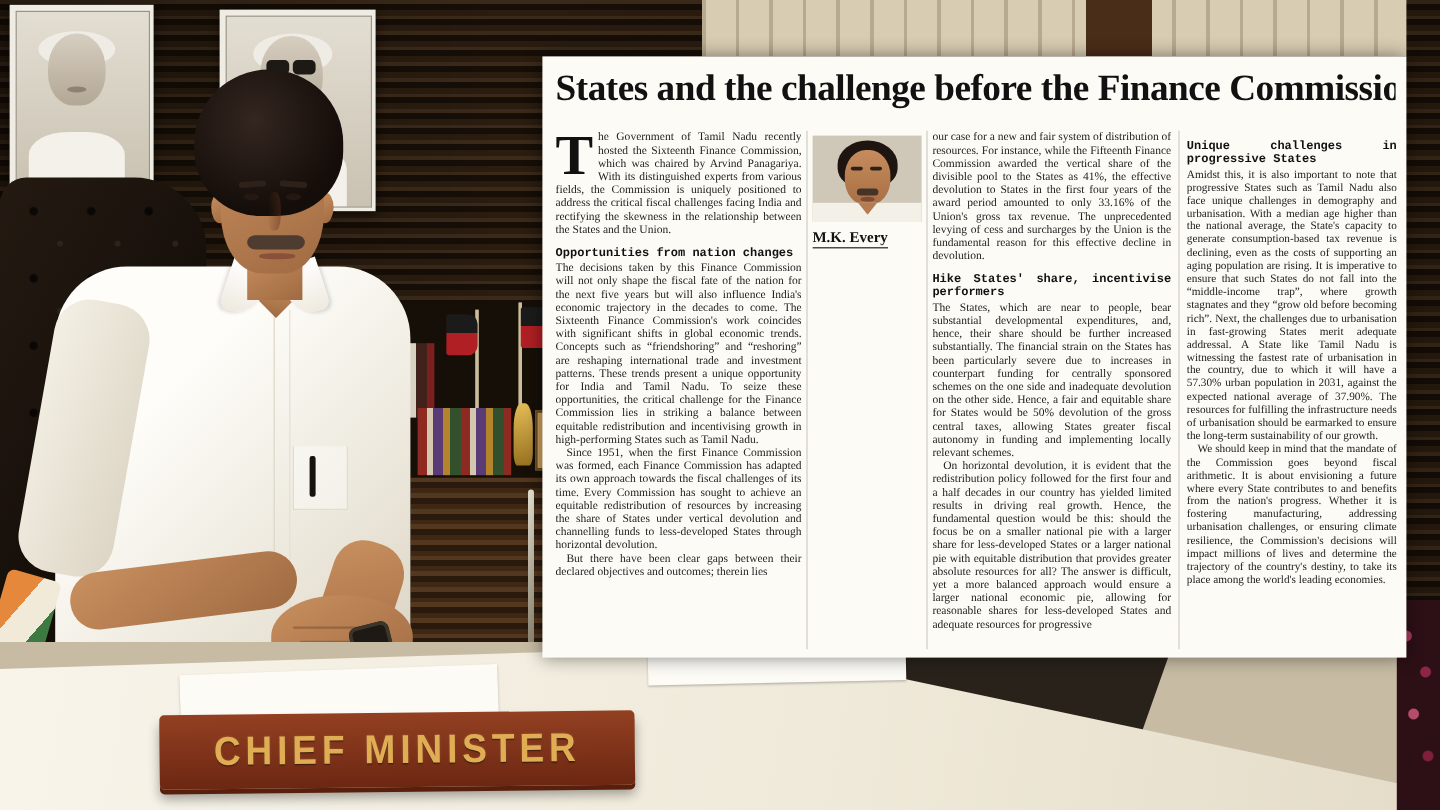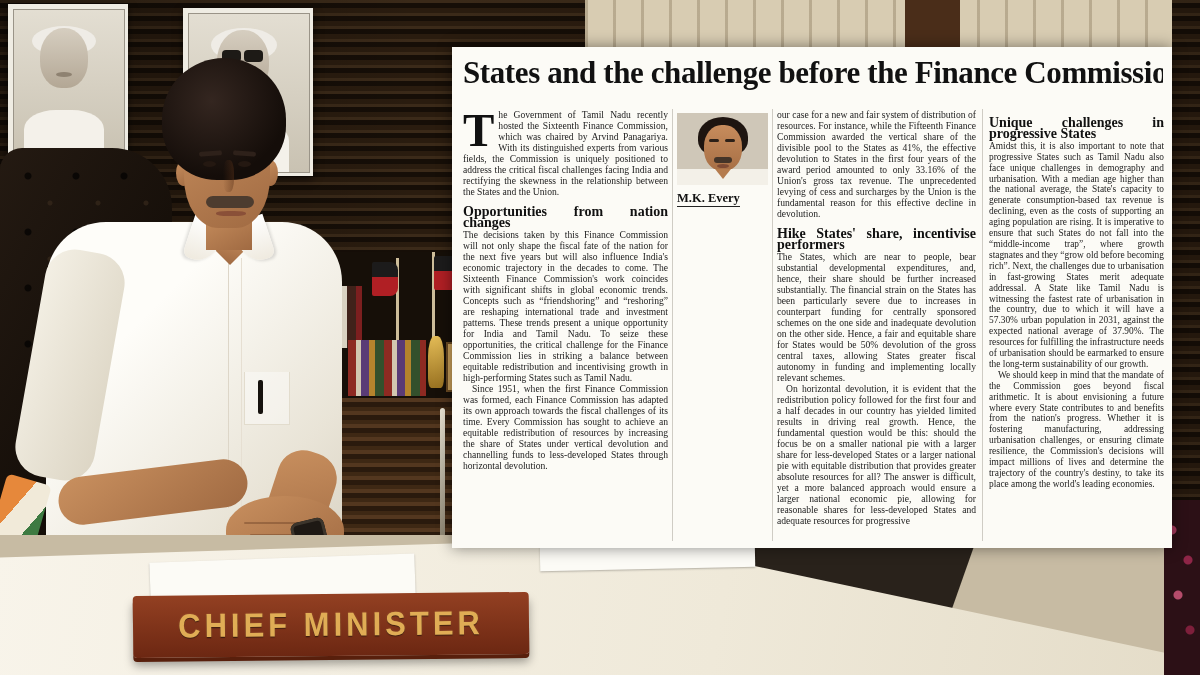--- a/index.html
+++ b/index.html
@@ -118,21 +118,21 @@
   .article{left:452px;top:47px;width:720px;height:501px;background:#fcfbf6;
     box-shadow:0 0 14px rgba(0,0,0,.45);color:#1c1c1c;}
   .headline{position:absolute;left:11px;top:8px;width:700px;height:46px;
     font-family:"Liberation Serif",serif;font-weight:bold;
     font-size:31px;letter-spacing:-.4px;white-space:nowrap;overflow:hidden;color:#111;}
   .col{position:absolute;top:62px;height:432px;overflow:hidden;
     font-family:"Liberation Serif",serif;font-size:9.6px;line-height:11px;
     text-align:justify;color:#222;}
   .col p{margin:0;}
   .col p.indent{text-indent:9px;}
-  .subhead{font-weight:bold;font-size:14px;margin:9px 0 1px;font-family:Liberation Serif, serif;color:#111;}
+  .subhead{font-weight:bold;font-size:10px;margin:9px 0 1px;font-family:Liberation Mono, monospace;color:#111;}
   .vrule{position:absolute;top:62px;height:432px;width:1px;background:#cfccc4;}
   .col1{left:11px;width:205px;}
   .col2{left:225px;width:92px;}
   .col3{left:325px;width:199px;}
   .col4{left:537px;width:175px;font-size:9.4px;line-height:10.9px;}
   .dropcap{float:left;font-family:"Liberation Serif",serif;font-weight:bold;
     font-size:47px;line-height:38px;padding:2px 4px 0 0;color:#111;}
 
   .thumb{position:absolute;left:0;top:4px;width:91px;height:72px;background:#cfc7b8;overflow:hidden;}
   .t-hair{position:absolute;left:21px;top:4px;width:50px;height:40px;border-radius:50% 50% 42% 42%;background:#1e1510;}
@@ -244,20 +244,21 @@
 
     <div class="vrule" style="left:220px;"></div>
     <div class="vrule" style="left:320px;"></div>
     <div class="vrule" style="left:530px;"></div>
 
     <div class="col col1">
       <p><span class="dropcap">T</span><span>he Government of Tamil Nadu recently hosted the Sixteenth Finance Commission, which was chaired by Arvind Panagariya. With its distinguished experts from various fields, the Commission is uniquely positioned to address the critical fiscal challenges facing India and rectifying the skewness in the relationship between the States and the Union.</span></p>
       <div class="subhead">Opportunities from nation changes</div>
       <p>The decisions taken by this Finance Commission will not only shape the fiscal fate of the nation for the next five years but will also influence India's economic trajectory in the decades to come. The Sixteenth Finance Commission's work coincides with significant shifts in global economic trends. Concepts such as “friendshoring” and “reshoring” are reshaping international trade and investment patterns. These trends present a unique opportunity for India and Tamil Nadu. To seize these opportunities, the critical challenge for the Finance Commission lies in striking a balance between equitable redistribution and incentivising growth in high-performing States such as Tamil Nadu.</p>
       <p class="indent">Since 1951, when the first Finance Commission was formed, each Finance Commission has adapted its own approach towards the fiscal challenges of its time. Every Commission has sought to achieve an equitable redistribution of resources by increasing the share of States under vertical devolution and channelling funds to less-developed States through horizontal devolution.</p>
+      <p class="indent">But there have been clear gaps between their declared objectives and outcomes; therein lies</p>
     </div>
 
     <div class="col col2">
       <div class="thumb">
         <div class="t-hair"></div>
         <div class="t-face"></div>
         <div class="t-brow" style="left:32px;top:26px;"></div>
         <div class="t-brow" style="left:48px;top:26px;"></div>
         <div class="t-stache"></div>
         <div class="t-smile"></div>

